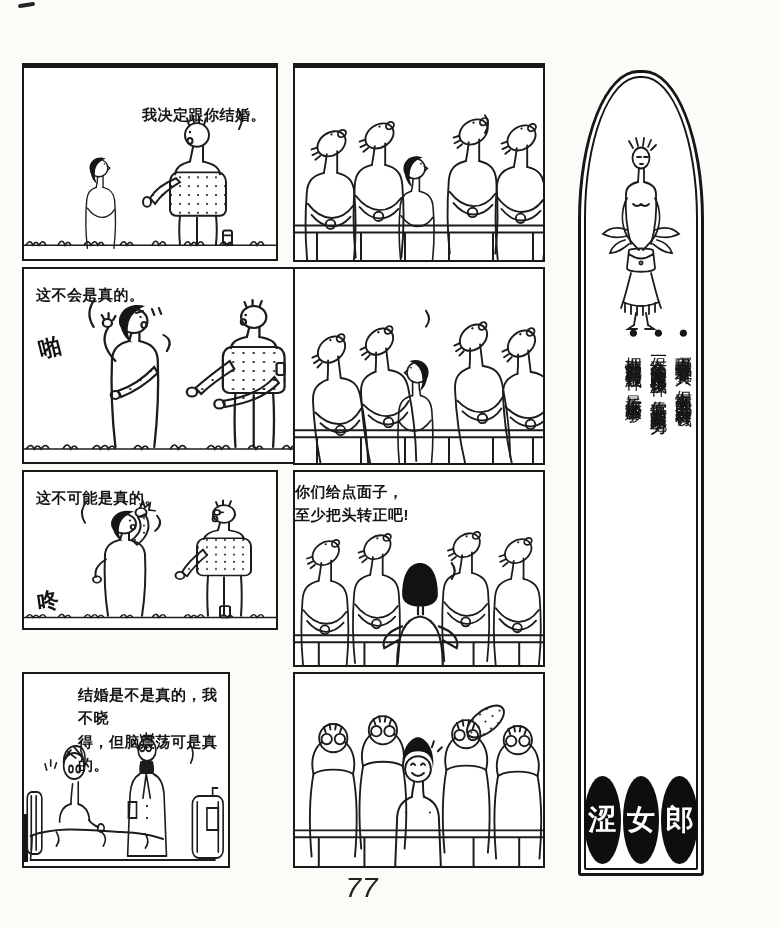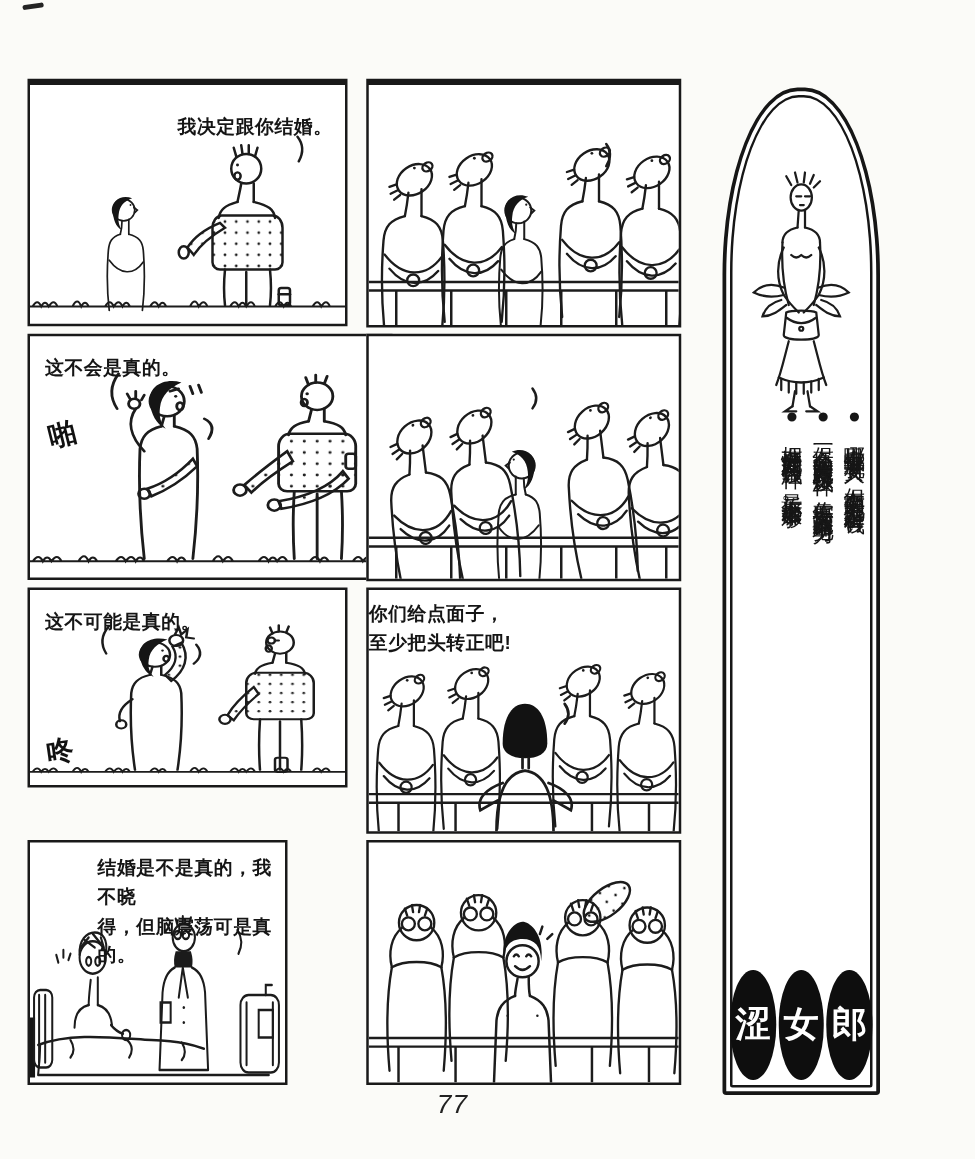--- a/index.html
+++ b/index.html
@@ -2,41 +2,41 @@
 <html><head>
 <meta charset="utf-8">
 <style>
   *{box-sizing:border-box;margin:0;padding:0}
   html,body{width:780px;height:927px}
   body{position:relative;background:#fbfbf8;color:#1b1b1b;font-family:"Liberation Sans",sans-serif;overflow:hidden}
   .panel{position:absolute;background:#fff;border:2px solid #191919}
   .thick-top{border-top-width:5px}
   .art{position:absolute;left:0;top:0;width:100%;height:100%;display:block}
   .caption{position:absolute;z-index:2;font-weight:bold;font-size:15px;line-height:1.55;letter-spacing:.5px;white-space:pre-line;color:#151515}
-  .cap-tr{top:22px;right:10px;text-align:center}
+  .cap-tr{top:35px;right:10px;text-align:center}
   .cap-tl{top:14px;left:12px}
   .cap-l4{top:9px;left:54px;right:6px;text-align:left}
   .cap-c{top:8px;left:0;right:0;}
   .sfx{position:absolute;z-index:2;font-weight:bold;font-size:22px;color:#111}
   .sfx1{left:15px;top:64px;transform:rotate(-14deg)}
   .sfx2{left:13px;top:114px;transform:rotate(-8deg)}
   .smudge{position:absolute;background:#242424;border-radius:2px}
   
   .sidebar{position:absolute;left:578px;top:70px;width:126px;height:806px;background:#fff;
     border:3px solid #161616;border-radius:60px 60px 3px 3px / 150px 150px 3px 3px}
   .sidebar-inner{position:absolute;left:3px;right:3px;top:3px;bottom:3px;border:2px solid #161616;
     border-radius:55px 55px 2px 2px / 142px 142px 2px 2px}
   .mascot{position:absolute;left:0;top:52px;width:100%;height:212px}
   .vtext{position:absolute;top:250px;left:4px;right:7px;height:452px;writing-mode:vertical-rl;
     font-family:"Liberation Serif",serif;font-size:17px;line-height:22px;letter-spacing:1.5px;color:#161616}
   .vtext p{margin:0 0 0 3px;padding-top:1.09em;text-indent:-1.09em}
   .series-title{position:absolute;left:3px;right:3px;bottom:9px;height:88px;display:flex;justify-content:center;gap:2px}
   .series-title .oval{width:38px;height:88px;background:#0e0e0e;border-radius:50%;color:#fff;
     display:flex;align-items:center;justify-content:center;font-size:28px;font-weight:bold;font-family:"Liberation Serif",serif}
-  .page-number{position:absolute;top:872px;left:336px;width:52px;text-align:center;font-size:21px;font-style:italic;letter-spacing:1px;color:#222}
+  .page-number{position:absolute;top:872px;left:336px;width:52px;text-align:center;font-size:28px;font-style:italic;letter-spacing:1px;color:#222}
 </style>
 </head>
 <body>
 
 <svg width="0" height="0" style="position:absolute" aria-hidden="true">
   <defs>
     <pattern id="dots" width="9" height="9" patternUnits="userSpaceOnUse">
       <circle cx="3" cy="3" r="1.1" fill="#1b1b1b"></circle>
     </pattern>
     <g id="g-grass" stroke="#1c1c1c" stroke-width="1.6" fill="none">

